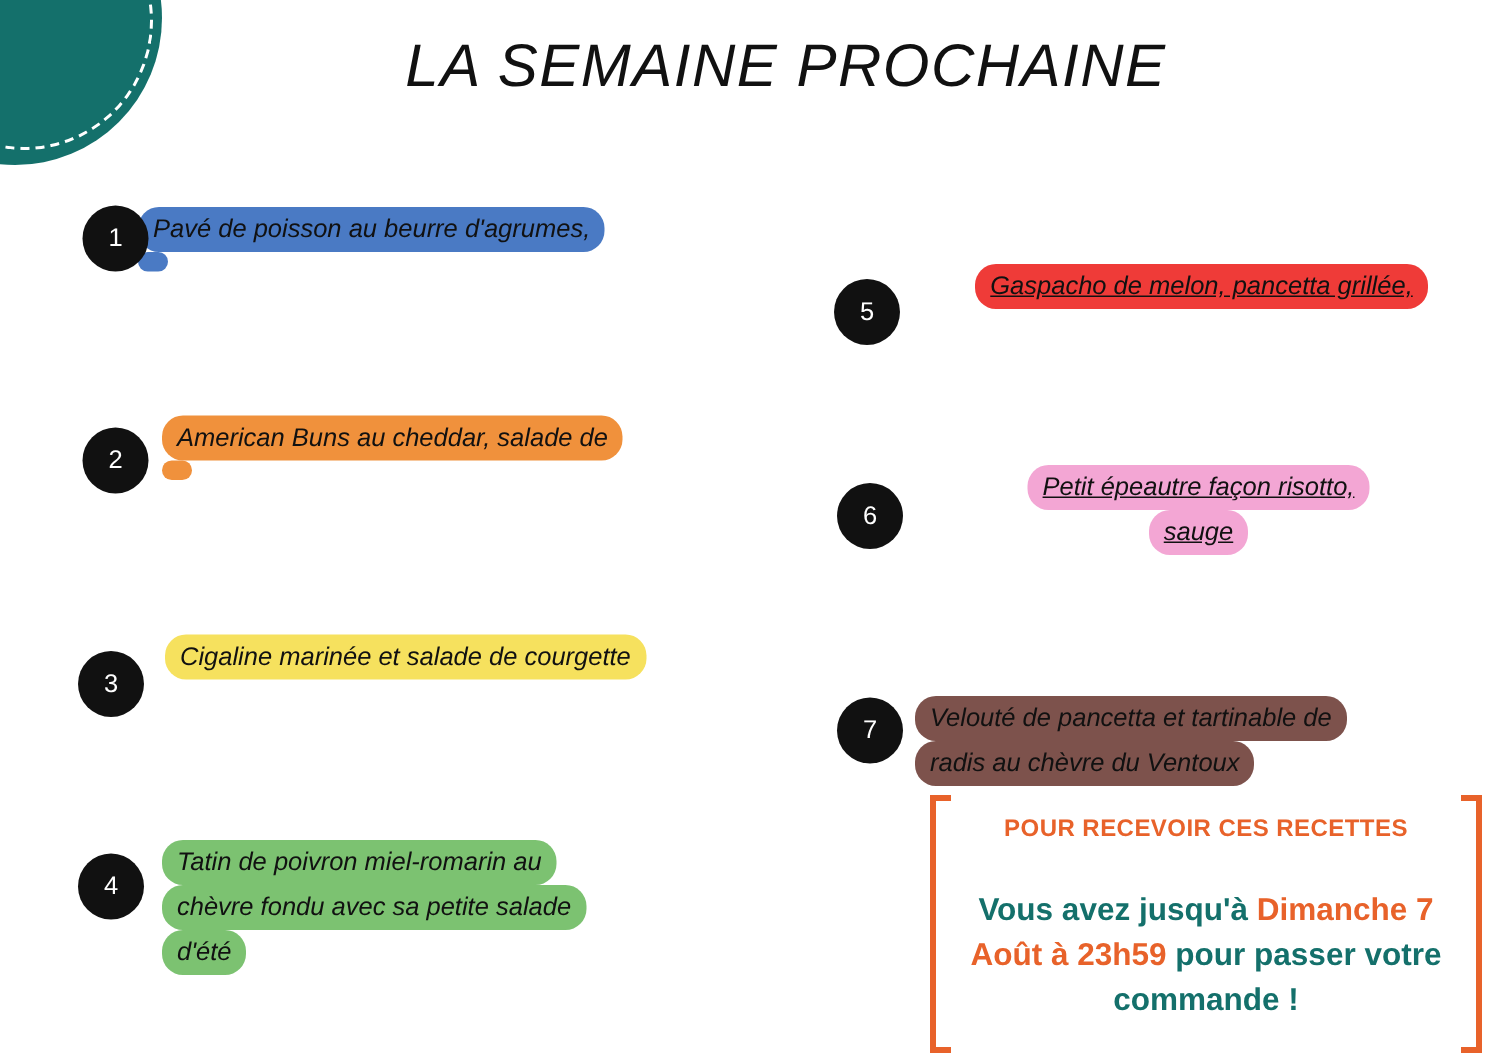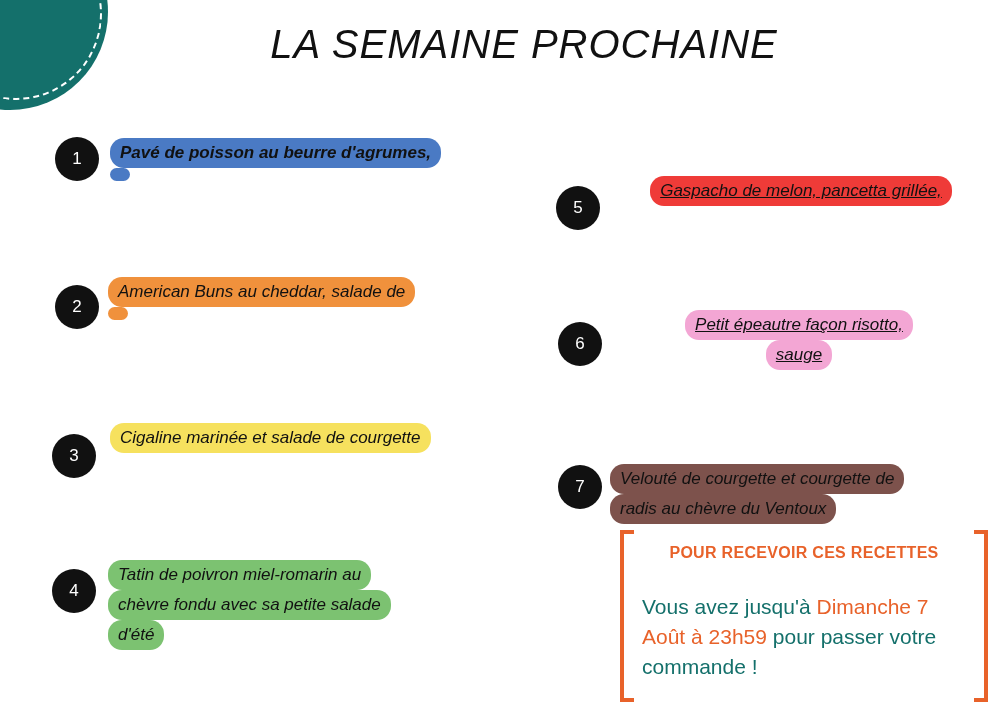--- a/index.html
+++ b/index.html
@@ -137,38 +137,39 @@
     font-size: 16px;
     font-weight: bold;
     color: #e8622a;
     letter-spacing: 0.3px;
   }
   .cta-body {
     position: absolute;
     top: 62px;
     left: 22px;
     width: 324px;
+    text-align: center;
     font-size: 21px;
-    font-weight: normal;
+    font-weight: bold;
     color: #14706b;
     line-height: 30px;
   }
   .cta-body .orange { color: #e8622a; }
 </style>
 </head>
 <body>
 
 <div class="blob"></div>
 <div class="blob-dash"></div>
 
 <div class="title">LA SEMAINE PROCHAINE</div>
 
 <div class="item">
   <div class="badge" style="left:55px; top:137px;">1</div>
-  <div class="text-wrap" style="left:110px; top:138px;font-weight:bold;">
+  <div class="text-wrap" style="left:92px; top:138px;">
     <span class="line">
       <span class="hl" style="background:#4a7ac4;"></span>
       <span class="txt">Pavé de poisson au beurre d'agrumes,</span>
     </span>
     <span class="line">
       <span class="hl" style="background:#4a7ac4;"></span>
     </span>
   </div>
 </div>
 
@@ -235,21 +236,21 @@
       <span class="txt">sauge</span>
     </span>
   </div>
 </div>
 
 <div class="item">
   <div class="badge" style="left:558px; top:465px;">7</div>
   <div class="text-wrap" style="left:610px; top:464px;">
     <span class="line">
       <span class="hl" style="background:#7d524c;"></span>
-      <span class="txt">Velouté de courgette et courgette de</span>
+      <span class="txt">Velouté de pancetta et tartinable de</span>
     </span>
     <span class="line">
       <span class="hl" style="background:#7d524c;"></span>
       <span class="txt">radis au chèvre du Ventoux</span>
     </span>
   </div>
 </div>
 
 <div class="cta">
   <div class="bracket-l"></div>

